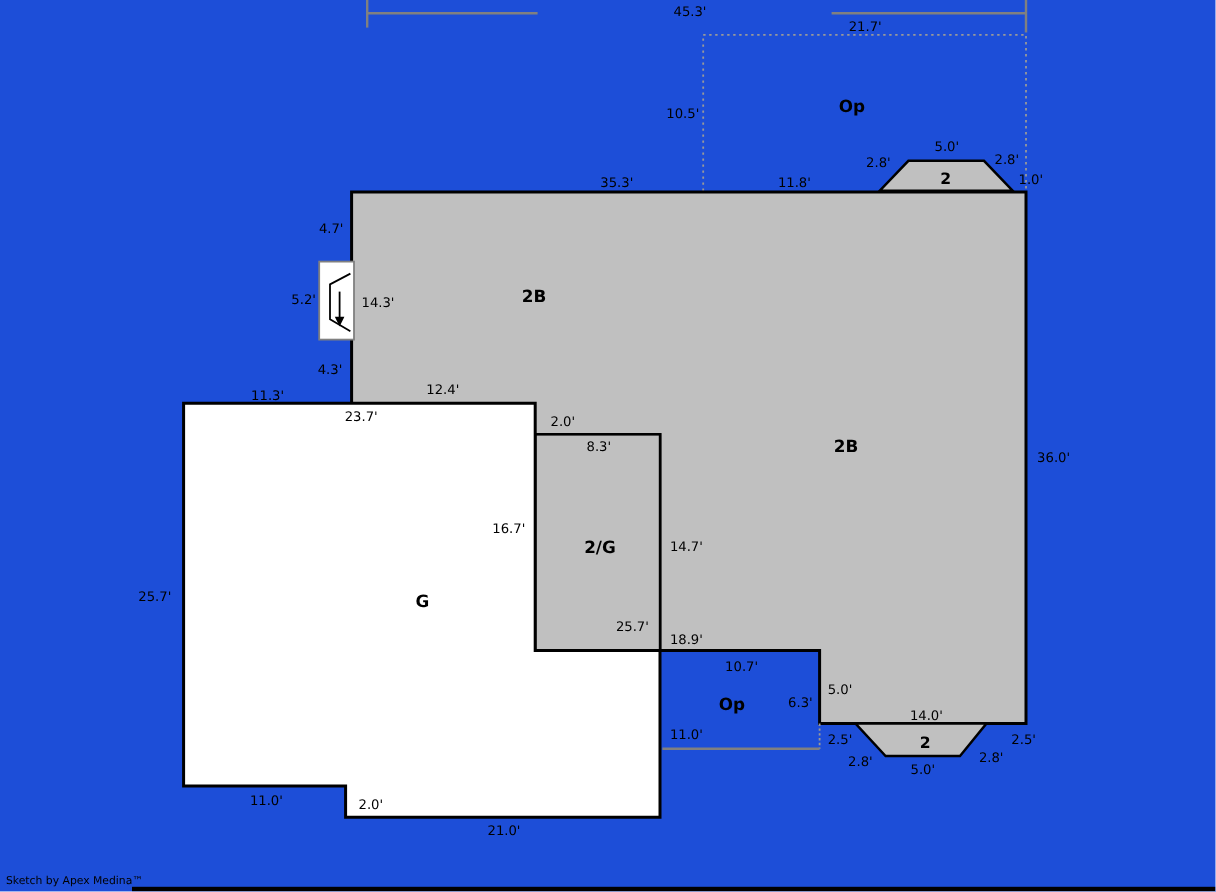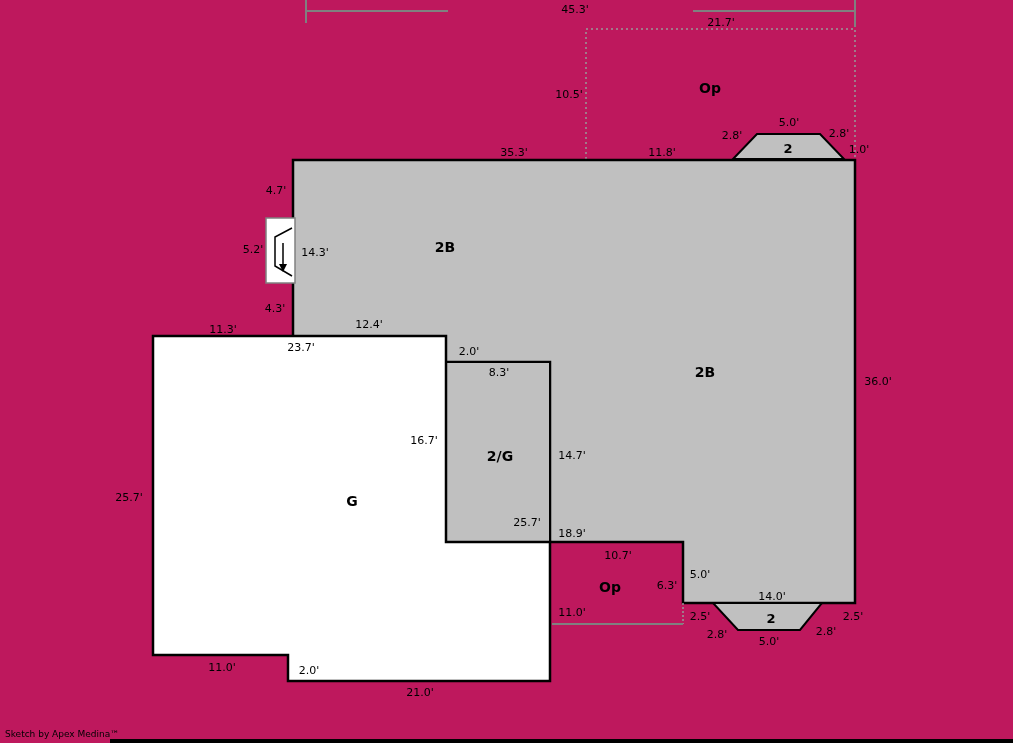--- a/index.html
+++ b/index.html
@@ -1,19 +1,19 @@
 <!DOCTYPE html>
 <html><head>
 <meta charset="utf-8">
 <style>
   html,body{margin:0;padding:0;background:#ffffff;}
   #stage{
     position:relative;
     width:1013px;height:743px;
-    background:#be185d;
+    background:#1d4ed8;
     font-family:"DejaVu Sans","Liberation Sans",sans-serif;
     overflow:hidden;
   }
   svg text{
     font-family:"DejaVu Sans","Liberation Sans",sans-serif;
     font-size:11px;
     fill:#000000;
   }
   svg text.room{font-size:14px;font-weight:bold;}
   svg text.bay{font-size:13px;font-weight:bold;}

